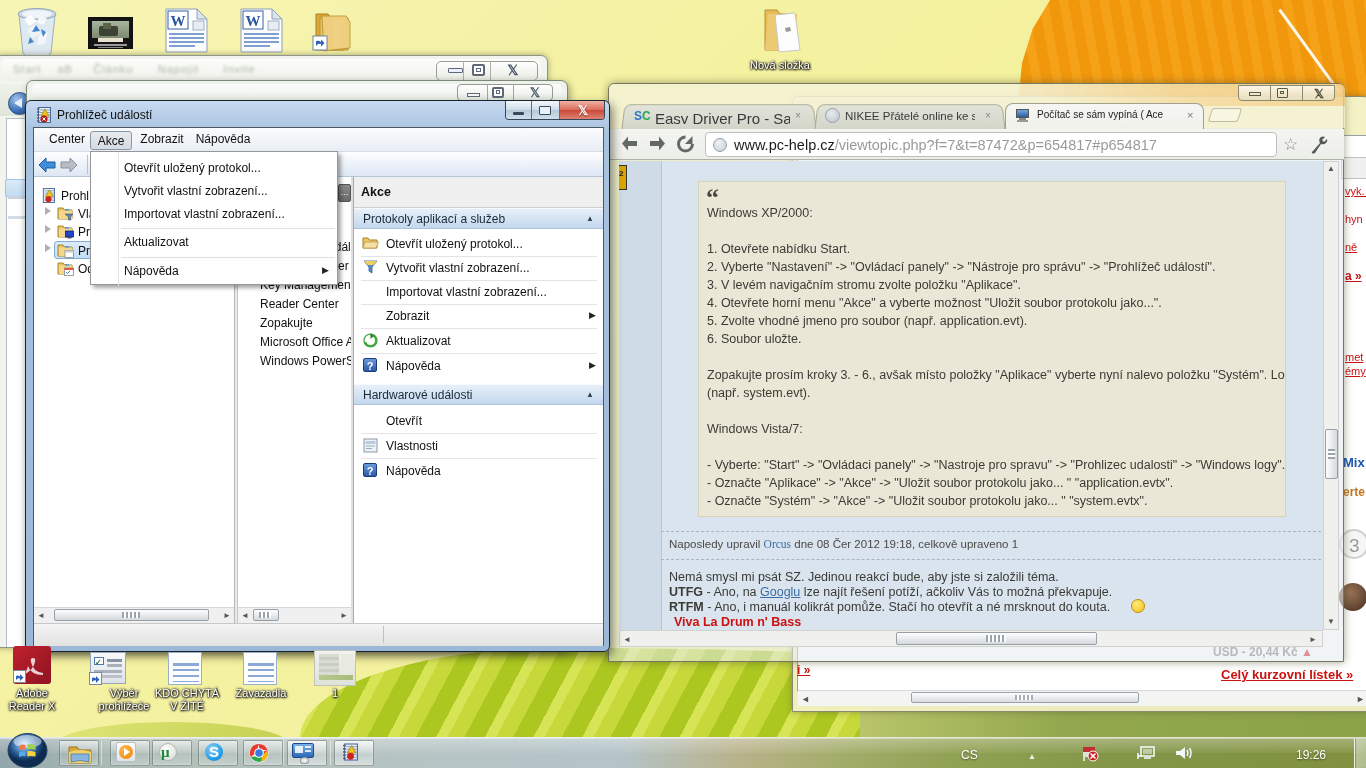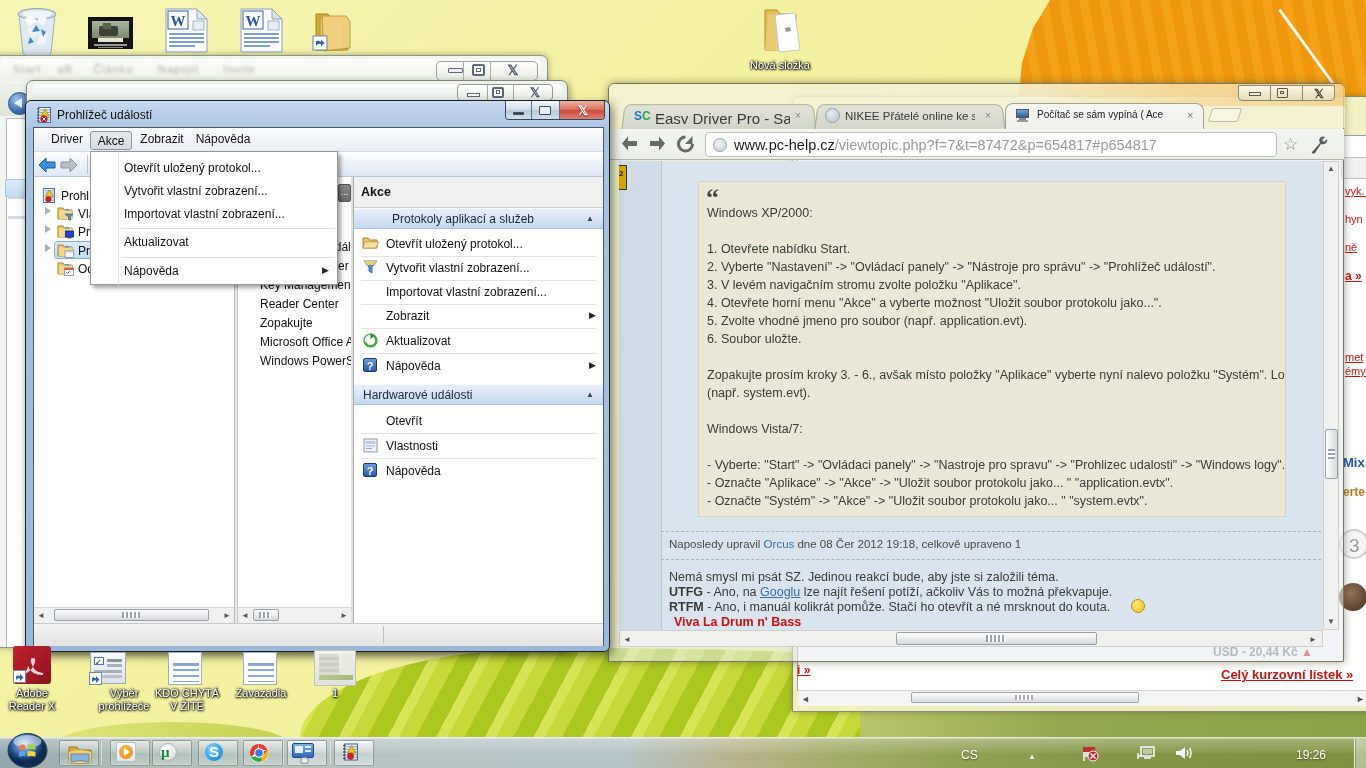--- a/index.html
+++ b/index.html
@@ -230,21 +230,21 @@
 
 Zopakujte prosím kroky 3. - 6., avšak místo položky "Aplikace" vyberte nyní nalevo položku "Systém". Logovací sou
 (např. system.evt).
 
 Windows Vista/7:
 
 - Vyberte: "Start" -&gt; "Ovládaci panely" -&gt; "Nastroje pro spravu" -&gt; "Prohlizec udalosti" -&gt; "Windows logy".
 - Označte "Aplikace" -&gt; "Akce" -&gt; "Uložit soubor protokolu jako... " "application.evtx".
 - Označte "Systém" -&gt; "Akce" -&gt; "Uložit soubor protokolu jako... " "system.evtx".</div>
    <div class="abs" style="left:42px;top:370px;width:660px;height:1px;border-top:1px dashed #a8b4c0;"></div>
-   <div class="abs" style="left:50px;top:377px;width:600px;height:13px;font-size:11.5px;color:#4a4a46;">Naposledy upravil <span style="color:#3a6ea5;">Orcus</span> dne 08 Čer 2012 19:18, celkově upraveno 1</div>
+   <div class="abs" style="left:50px;top:377px;width:600px;height:13px;font-size:11.5px;color:#4a4a46;">Naposledy upravil <span style="color:#3a6ea5;font-family:Liberation Serif, serif;">Orcus</span> dne 08 Čer 2012 19:18, celkově upraveno 1</div>
    <div class="abs" style="left:42px;top:398px;width:660px;height:1px;border-top:1px dashed #a8b4c0;"></div>
    <div class="abs" style="left:50px;top:424px;width:640px;height:14px;font-size:12.5px;color:#3b3b36;"><b>UTFG</b> - Ano, na <span style="color:#3a6ea5;text-decoration:underline;">Googlu</span> lze najít řešení potíží, ačkoliv Vás to možná překvapuje.</div>
    <div class="abs" style="left:50px;top:409px;width:640px;height:14px;font-size:12.5px;color:#3b3b36;">Nemá smysl mi psát SZ. Jedinou reakcí bude, aby jste si založili téma.</div>
    <div class="abs" style="left:50px;top:439px;width:640px;height:14px;font-size:12.5px;color:#3b3b36;"><b>RTFM</b> - Ano, i manuál kolikrát pomůže. Stačí ho otevřít a né mrsknout do kouta.</div>
    <div class="abs" style="left:512px;top:438px;width:14px;height:14px;border-radius:50%;background:radial-gradient(circle at 35% 30%,#ffe97a,#f2c21a);border:1px solid #b8900a;"></div>
    <div class="abs" style="left:55px;top:454px;width:300px;height:14px;font-size:12.5px;font-weight:bold;color:#cc1111;">Viva La Drum n' Bass</div>
  </div>
 
  <div class="abs" style="left:10px;top:546px;width:704px;height:17px;background:#f0f0ee;border:1px solid #d0d0cc;"></div>
  <div class="abs" style="left:14px;top:551px;width:8px;height:8px;font-size:8px;color:#555;">◄</div>
@@ -288,21 +288,21 @@
   <div class="abs" style="left:26px;top:0;width:28px;height:19px;background:linear-gradient(#f4f8fb,#cfdde9 45%,#b4c8da 46%,#d5e2ec);border-right:1px solid #5a7187;"></div>
   <div class="abs" style="left:54px;top:0;width:46px;height:19px;background:linear-gradient(#f0b0a2,#dd6f5f 45%,#c94536 46%,#e28877);"></div>
   <div class="abs" style="left:7px;top:11px;width:11px;height:3px;background:#3c4a58;border-radius:1px;"></div>
   <div class="abs" style="left:33px;top:5px;width:12px;height:9px;border:1.6px solid #3c4a58;background:#e8f0f8;border-radius:1px;"></div>
   <div class="abs" style="left:69px;top:2px;width:16px;height:14px;font-size:13px;font-weight:bold;color:#fff;text-align:center;text-shadow:0 1px 1px #7a2a1a;">𝕏</div>
  </div>
 
  <div class="abs" style="left:7px;top:26px;width:571px;height:519px;border:1px solid #4a5866;background:#fff;"></div>
 
  <div class="abs" style="left:8px;top:27px;width:569px;height:24px;background:linear-gradient(#fafbfc,#e9eff6);border-bottom:1px solid #d4dde8;"></div>
- <div class="abs" style="left:18px;top:31px;width:46px;height:17px;font-size:12px;color:#111;text-align:center;">Driver</div>
+ <div class="abs" style="left:18px;top:31px;width:46px;height:17px;font-size:12px;color:#111;text-align:center;">Center</div>
  <div class="abs" style="left:64px;top:30px;width:42px;height:19px;font-size:12px;color:#111;text-align:center;line-height:18px;background:linear-gradient(#e6eaee,#d5dbe2);border:1px solid #8a97a5;border-radius:3px;">Akce</div>
  <div class="abs" style="left:110px;top:31px;width:52px;height:17px;font-size:12px;color:#111;text-align:center;">Zobrazit</div>
  <div class="abs" style="left:166px;top:31px;width:62px;height:17px;font-size:12px;color:#111;text-align:center;">Nápověda</div>
 
  <div class="abs" style="left:8px;top:51px;width:569px;height:25px;background:linear-gradient(#fdfeff,#dde7f4);border-bottom:1px solid #b8c6d8;"></div>
  <svg class="abs" style="left:12px;top:56px" width="18" height="16" viewBox="0 0 18 16">
         <path d="M8 1 L1 8 L8 15 L8 11 L17 11 L17 5 L8 5 Z" fill="#3f8edc" stroke="#1c5a9c"></path>
       </svg>
  <svg class="abs" style="left:34px;top:56px" width="18" height="16" viewBox="0 0 18 16">
         <path d="M10 1 L17 8 L10 15 L10 11 L1 11 L1 5 L10 5 Z" fill="#b8bec6" stroke="#8a929c"></path>
@@ -384,21 +384,21 @@
  <div class="abs" style="left:212px;top:506px;width:113px;height:16px;background:#f0f0f0;border-top:1px solid #d8d8d8;"></div>
  <div class="abs" style="left:215px;top:510px;width:8px;height:8px;font-size:8px;color:#555;">◄</div>
  <div class="abs" style="left:314px;top:510px;width:8px;height:8px;font-size:8px;color:#555;">►</div>
  <div class="abs" style="left:227px;top:508px;width:26px;height:12px;background:linear-gradient(#fdfdfd,#d5dade);border:1px solid #96a0a8;border-radius:2px;"></div>
  <div class="abs" style="left:233px;top:511px;width:12px;height:6px;background:repeating-linear-gradient(90deg,#9aa4ac 0 2px,#fff 2px 4px);"></div>
 
  <div class="abs" style="left:328px;top:76px;width:249px;height:446px;background:#fff;"></div>
  <div class="abs" style="left:328px;top:76px;width:249px;height:31px;background:#f0f0f0;border-bottom:1px solid #d0d0d0;"></div>
  <div class="abs" style="left:335px;top:84px;width:60px;height:15px;font-size:12.5px;font-weight:bold;color:#111;">Akce</div>
  <div class="abs" style="left:328px;top:107px;width:249px;height:21px;background:linear-gradient(#e8f0f9,#c3d8ee);border-top:1px solid #f8fbfe;border-bottom:1px solid #aac2dc;"></div>
- <div class="abs" style="left:337px;top:111px;width:200px;height:14px;font-size:12px;color:#1a2a3a;text-align:center;">Protokoly aplikací a služeb</div>
+ <div class="abs" style="left:337px;top:111px;width:200px;height:14px;font-size:12px;color:#1a2a3a;">Protokoly aplikací a služeb</div>
  <div class="abs" style="left:560px;top:113px;width:10px;height:10px;font-size:8px;color:#345;">▲</div>
  <div class="ev-sep abs" style="top:155px;"></div>
  <div class="ev-sep abs" style="top:179px;"></div>
  <div class="ev-sep abs" style="top:203px;"></div>
  <div class="ev-sep abs" style="top:227px;"></div>
  <div class="ev-sep abs" style="top:252px;"></div>
  <svg class="abs" style="left:336px;top:135px" width="17" height="14" viewBox="0 0 17 14">
         <path d="M1 2 L6 2 L7.5 4 L15 4 L15 12 L1 12 Z" fill="#ecc564" stroke="#a8842e"></path>
         <path d="M3 6 L16.5 6 L14 12 L1 12 Z" fill="#f6e0a8" stroke="#b89444" stroke-width=".7"></path>
       </svg>

